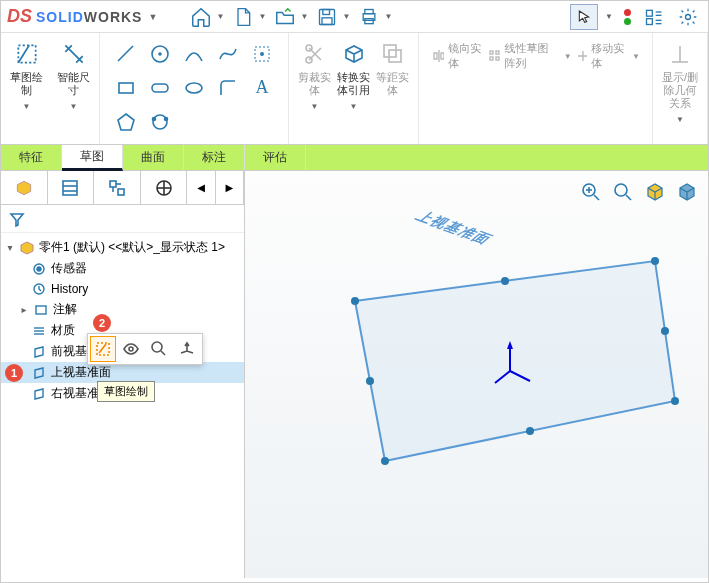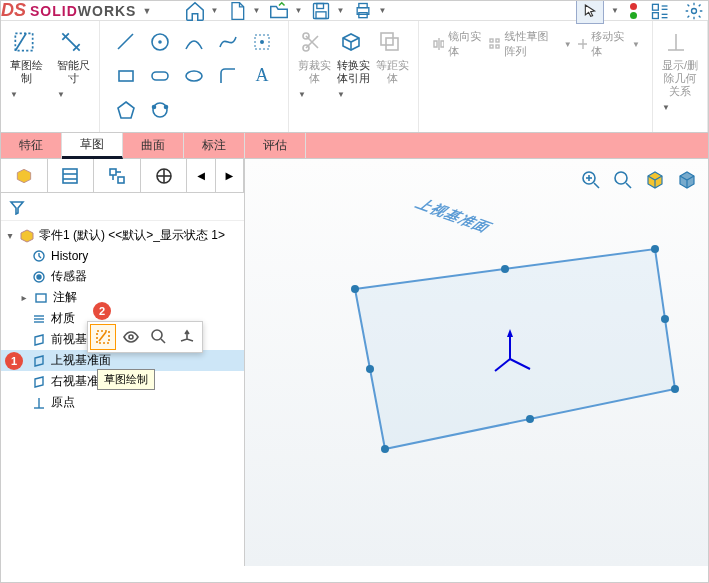--- a/index.html
+++ b/index.html
@@ -1,44 +1,44 @@
 <!DOCTYPE html>
 <html><head>
 <meta charset="utf-8">
 <style>
 * { margin: 0; padding: 0; box-sizing: border-box; font-family: "Microsoft YaHei", Arial, sans-serif; }
 body { width: 709px; height: 583px; background: #fff; position: relative; overflow: hidden; border: 1px solid #ccc; }
 
-.titlebar { height: 20px; display: flex; align-items: center; padding: 0 0; border-bottom: 1px solid #e0e0e0; }
+.titlebar { height: 32px; display: flex; align-items: center; padding: 0 6px; border-bottom: 1px solid #e0e0e0; }
 .logo { display: flex; align-items: center; gap: 4px; font-size: 14px; color: #d9534f; font-weight: bold; }
 .logo-ds { font-size: 18px; color: #d9534f; font-style: italic; }
 .logo-text { color: #555; letter-spacing: 1px; }
 .title-dropdown { margin-left: 2px; color: #666; font-size: 9px; }
 .titlebar-icons { display: flex; align-items: center; margin-left: 28px; gap: 0; }
 .title-icon-group { display: flex; align-items: center; border-right: none; padding: 0 2px; }
 .title-icon { width: 28px; height: 28px; display: flex; align-items: center; justify-content: center; color: #2a7ab0; cursor: pointer; }
 .title-dd { width: 10px; font-size: 8px; color: #666; display: flex; align-items: center; justify-content: center; }
 .right-icons { margin-left: auto; display: flex; align-items: center; gap: 6px; }
 .arrow-selected { background: #e8f0f8; border: 1px solid #9ac; padding: 3px 5px; }
 .traffic-light { width: 14px; height: 22px; display: flex; flex-direction: column; gap: 2px; align-items: center; justify-content: center; }
 .tl-dot { width: 7px; height: 7px; border-radius: 50%; }
 
 .ribbon { display: flex; border-bottom: 1px solid #ccc; height: 112px; background: #fff; }
 .ribbon-group { display: flex; flex-direction: column; align-items: center; padding: 4px 6px; border-right: 1px solid #e8e8e8; }
-.rg-btn-big { display: flex; flex-direction: column; gap: 3px; font-size: 11px; color: #333; cursor: pointer; padding: 3px; }
+.rg-btn-big { display: flex; flex-direction: column; align-items: center; gap: 3px; font-size: 11px; color: #333; cursor: pointer; padding: 3px; }
 .rg-btn-big.disabled { color: #999; }
 .rg-icon { width: 28px; height: 28px; display: flex; align-items: center; justify-content: center; }
 .rg-label { text-align: center; line-height: 13px; }
 .rg-dd { font-size: 8px; color: #666; margin-top: 2px; }
 .sketch-tools { display: grid; grid-template-columns: repeat(5, 32px); grid-template-rows: repeat(3, 32px); gap: 2px; padding: 4px; }
 .sk-tool { width: 32px; height: 30px; display: flex; align-items: center; justify-content: center; cursor: pointer; color: #2a7ab0; }
 .menu-list { display: flex; gap: 3px; padding: 4px 6px; font-size: 11px; color: #999; }
 .menu-item { display: flex; align-items: center; gap: 4px; }
 
-.tabs { height: 26px; display: flex; border-bottom: 1px solid #ccc; background: #fca5a5; }
+.tabs { height: 26px; display: flex; border-bottom: 1px solid #ccc; background: #bef264; }
 .tab { padding: 4px 18px; font-size: 12px; color: #333; border-right: 1px solid #ddd; cursor: pointer; display: flex; align-items: center; }
 .tab.active { background: #fff; border-bottom: 3px solid #0f172a; margin-bottom: -1px; font-weight: 500; }
 
 .main { display: flex; height: calc(100% - 174px); }
 .tree-panel { width: 244px; border-right: 1px solid #ccc; display: flex; flex-direction: column; background: #fff; }
 .tree-toolbar { height: 34px; display: flex; border-bottom: 1px solid #ccc; }
 .tree-tbtn { flex: 1; display: flex; align-items: center; justify-content: center; border-right: 1px solid #ccc; cursor: pointer; }
 .tree-tbtn.active { background: #fff; }
 .funnel-row { height: 28px; display: flex; align-items: center; padding: 0 8px; border-bottom: 1px solid #eee; }
 .tree-body { flex: 1; overflow: auto; font-size: 12px; padding: 4px 0; position: relative; }
@@ -61,21 +61,21 @@
 
 svg { display: block; }
 </style>
 </head>
 <body>
 
 <div class="titlebar">
   <div class="logo">
     <span class="logo-ds">DS</span>
     <span class="logo-text">
-      <span style="color:#be185d">SOLID</span><span>WORKS</span>
+      <span style="color:#3b82f6">SOLID</span><span>WORKS</span>
     </span>
     <span class="title-dropdown">▼</span>
   </div>
   <div class="titlebar-icons">
     <div class="title-icon-group">
       <div class="title-icon">
         <svg width="22" height="22" viewBox="0 0 24 24" fill="none" stroke="#2a7ab0" stroke-width="1.6">
             <path d="M3 11l9-8 9 8v10a1 1 0 01-1 1h-5v-7h-6v7H4a1 1 0 01-1-1z"></path>
           </svg>
       </div>
@@ -381,33 +381,33 @@
           <svg width="16" height="16" fill="#f4c430" stroke="#b88">
               <path d="M2 5l6-3 6 3v6l-6 3-6-3z"></path>
             </svg>
         </span>
         <span>零件1 (默认) &lt;&lt;默认&gt;_显示状态 1&gt;</span>
       </div>
       <div class="tree-row indent-2">
         <span class="tree-icon">
             <svg width="14" height="14" fill="none" stroke="#2a7ab0" stroke-width="1.4">
               <circle cx="7" cy="7" r="5"></circle>
+              <circle cx="7" cy="7" r="2" fill="#2a7ab0"></circle>
+            </svg>
+          </span>
+        <span>传感器</span>
+      </div>
+      <div class="tree-row indent-2">
+        <span class="tree-icon">
+            <svg width="14" height="14" fill="none" stroke="#2a7ab0" stroke-width="1.4">
+              <circle cx="7" cy="7" r="5"></circle>
               <path d="M7 4v3l2 2"></path>
             </svg>
           </span>
         <span>History</span>
-      </div>
-      <div class="tree-row indent-2">
-        <span class="tree-icon">
-            <svg width="14" height="14" fill="none" stroke="#2a7ab0" stroke-width="1.4">
-              <circle cx="7" cy="7" r="5"></circle>
-              <circle cx="7" cy="7" r="2" fill="#2a7ab0"></circle>
-            </svg>
-          </span>
-        <span>传感器</span>
       </div>
       <div class="tree-row indent-1">
         <span class="expand">▸</span>
         <span class="tree-icon">
             <svg width="14" height="14" fill="none" stroke="#2a7ab0" stroke-width="1.4">
               <rect x="2" y="3" width="10" height="8"></rect>
             </svg>
           </span>
         <span>注解</span>
       </div>
@@ -437,29 +437,20 @@
           </span>
         <span>上视基准面</span>
       </div>
       <div class="tree-row indent-2">
         <span class="tree-icon">
             <svg width="14" height="14" fill="none" stroke="#2a7ab0" stroke-width="1.4">
               <path d="M3 4l8-2v8l-8 2z"></path>
             </svg>
           </span>
         <span>右视基准面</span>
-      </div>
-      <div class="tree-row indent-2">
-        <span class="tree-icon">
-            <svg width="14" height="14" fill="none" stroke="#2a7ab0" stroke-width="1.4">
-              <line x1="7" y1="2" x2="7" y2="12"></line>
-              <line x1="2" y1="12" x2="12" y2="12"></line>
-            </svg>
-          </span>
-        <span>原点</span>
       </div>
 
       <div class="badge" style="left:4px;top:131px">1</div>
       <div class="badge" style="left:92px;top:81px">2</div>
 
       <div class="context-bar">
         <div class="ctx-btn" style="border:1px solid #f90;background:#fff8e8">
           <svg width="18" height="18" fill="none" stroke="#e80" stroke-width="1.6">
               <rect x="3" y="3" width="12" height="12" stroke-dasharray="2 2"></rect>
               <path d="M5 13L12 4"></path>

